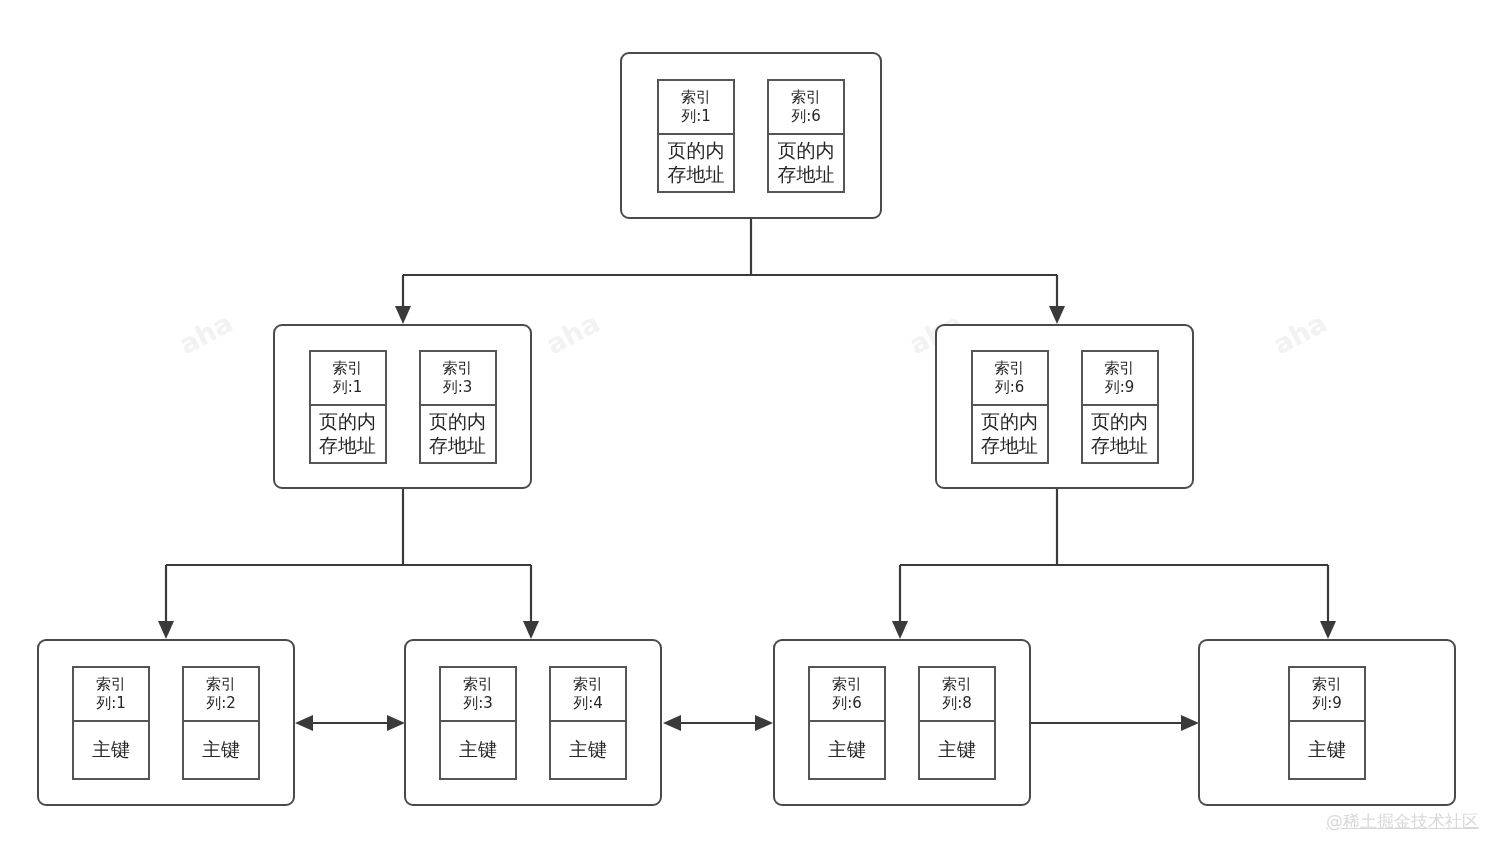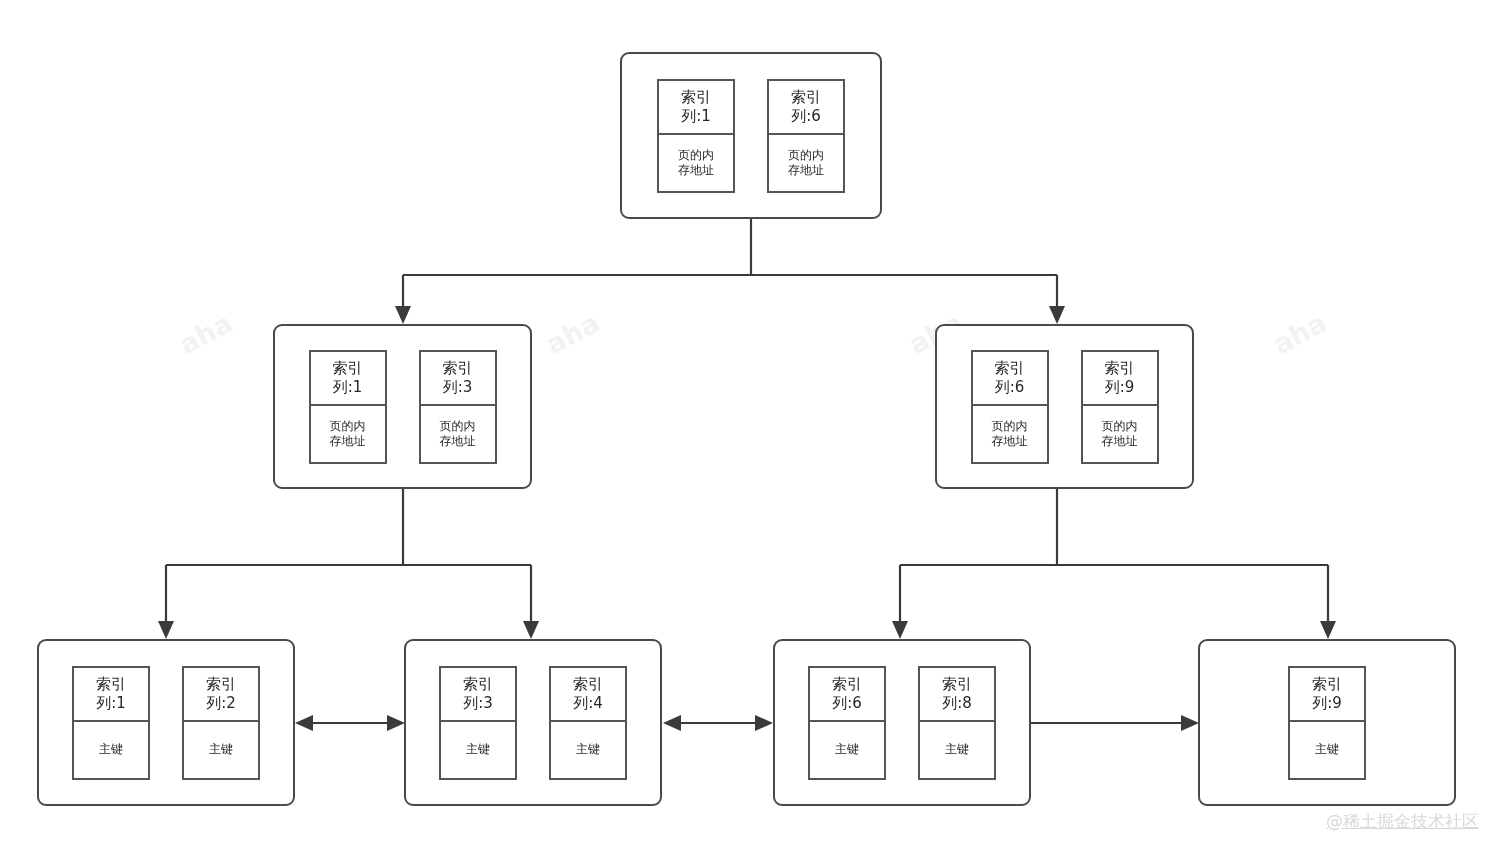--- a/index.html
+++ b/index.html
@@ -99,21 +99,21 @@
     white-space: pre-line;
   }
   .cell .cell-val {
     box-sizing: border-box;
     height: 56px;
     display: flex;
     align-items: center;
     justify-content: center;
     text-align: center;
     line-height: 1.22;
-    font-size: 12px;
+    font-size: 19px;
     color: #262626;
     white-space: pre-line;
   }
 </style>
 </head>
 <body>
 
 <div id="canvas">
 
   <div class="aha-wm" style="left:178px; top:318px;">aha</div>

